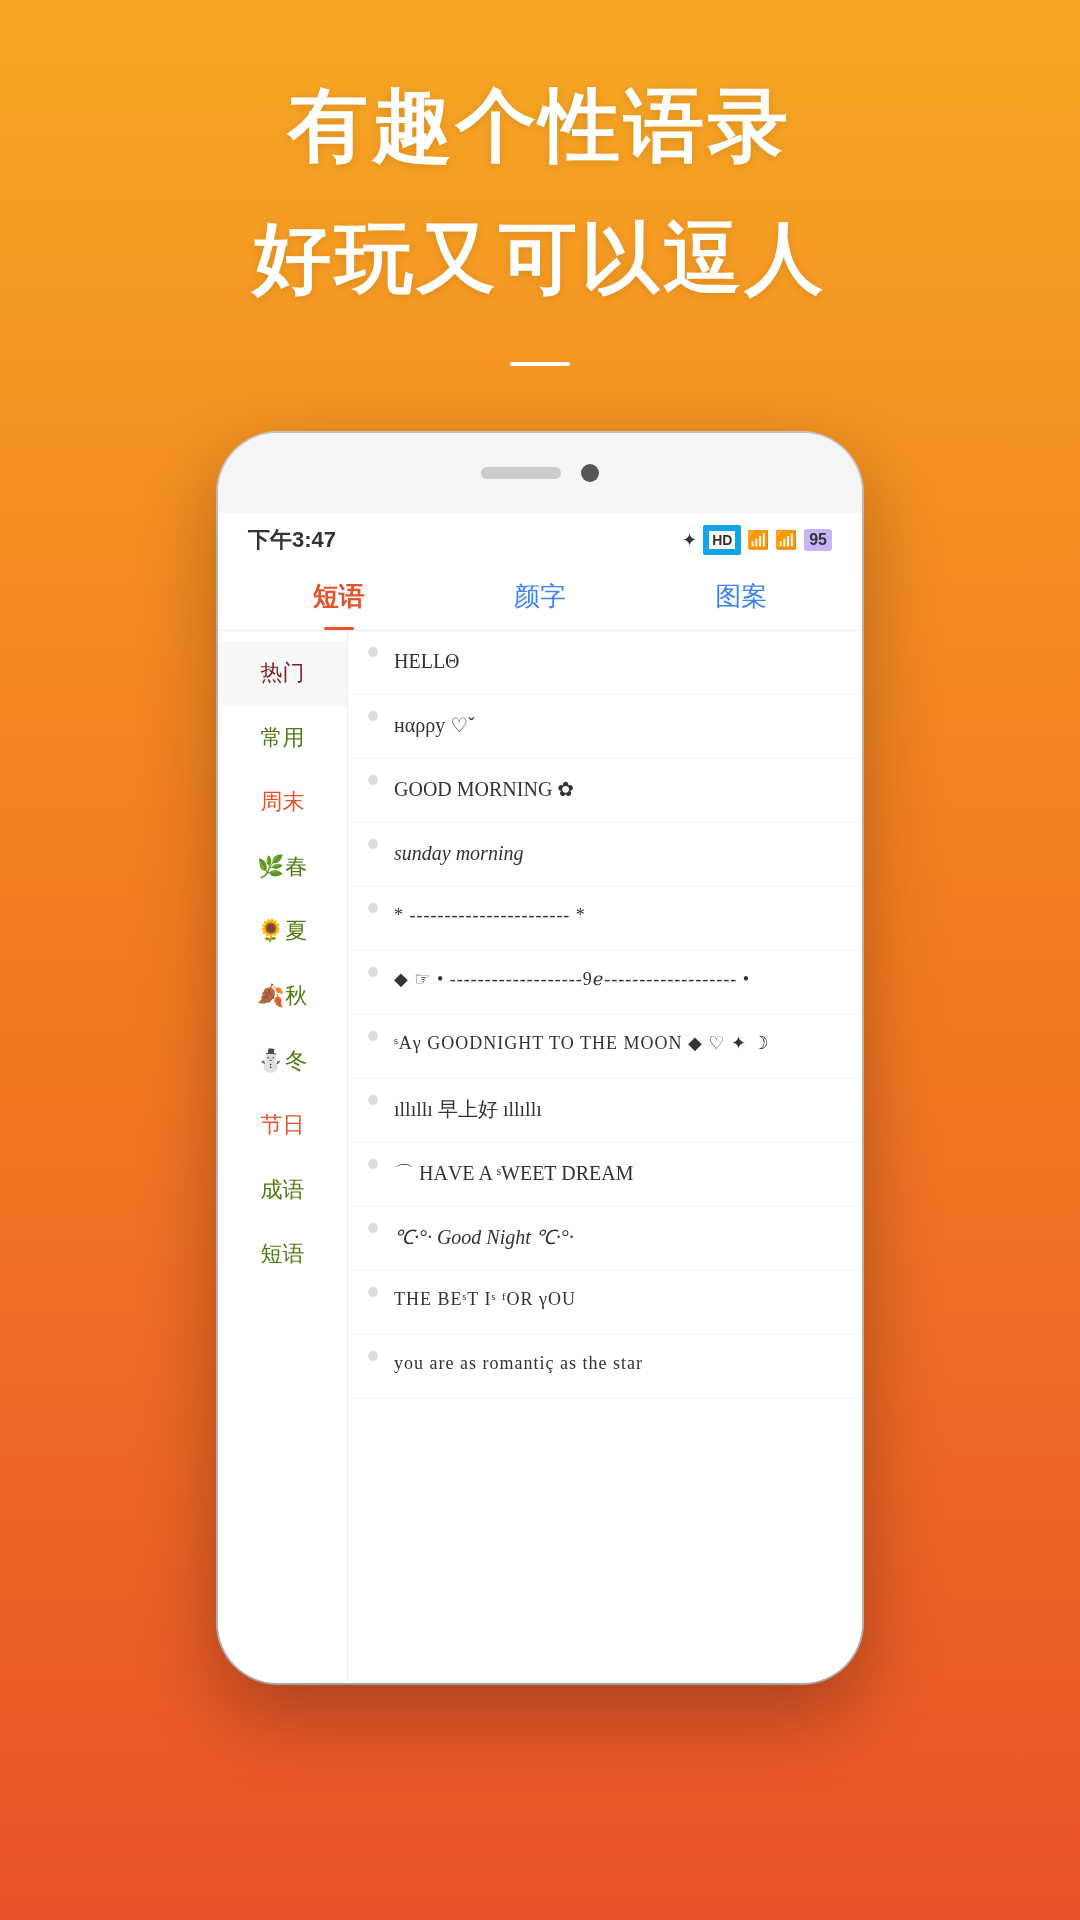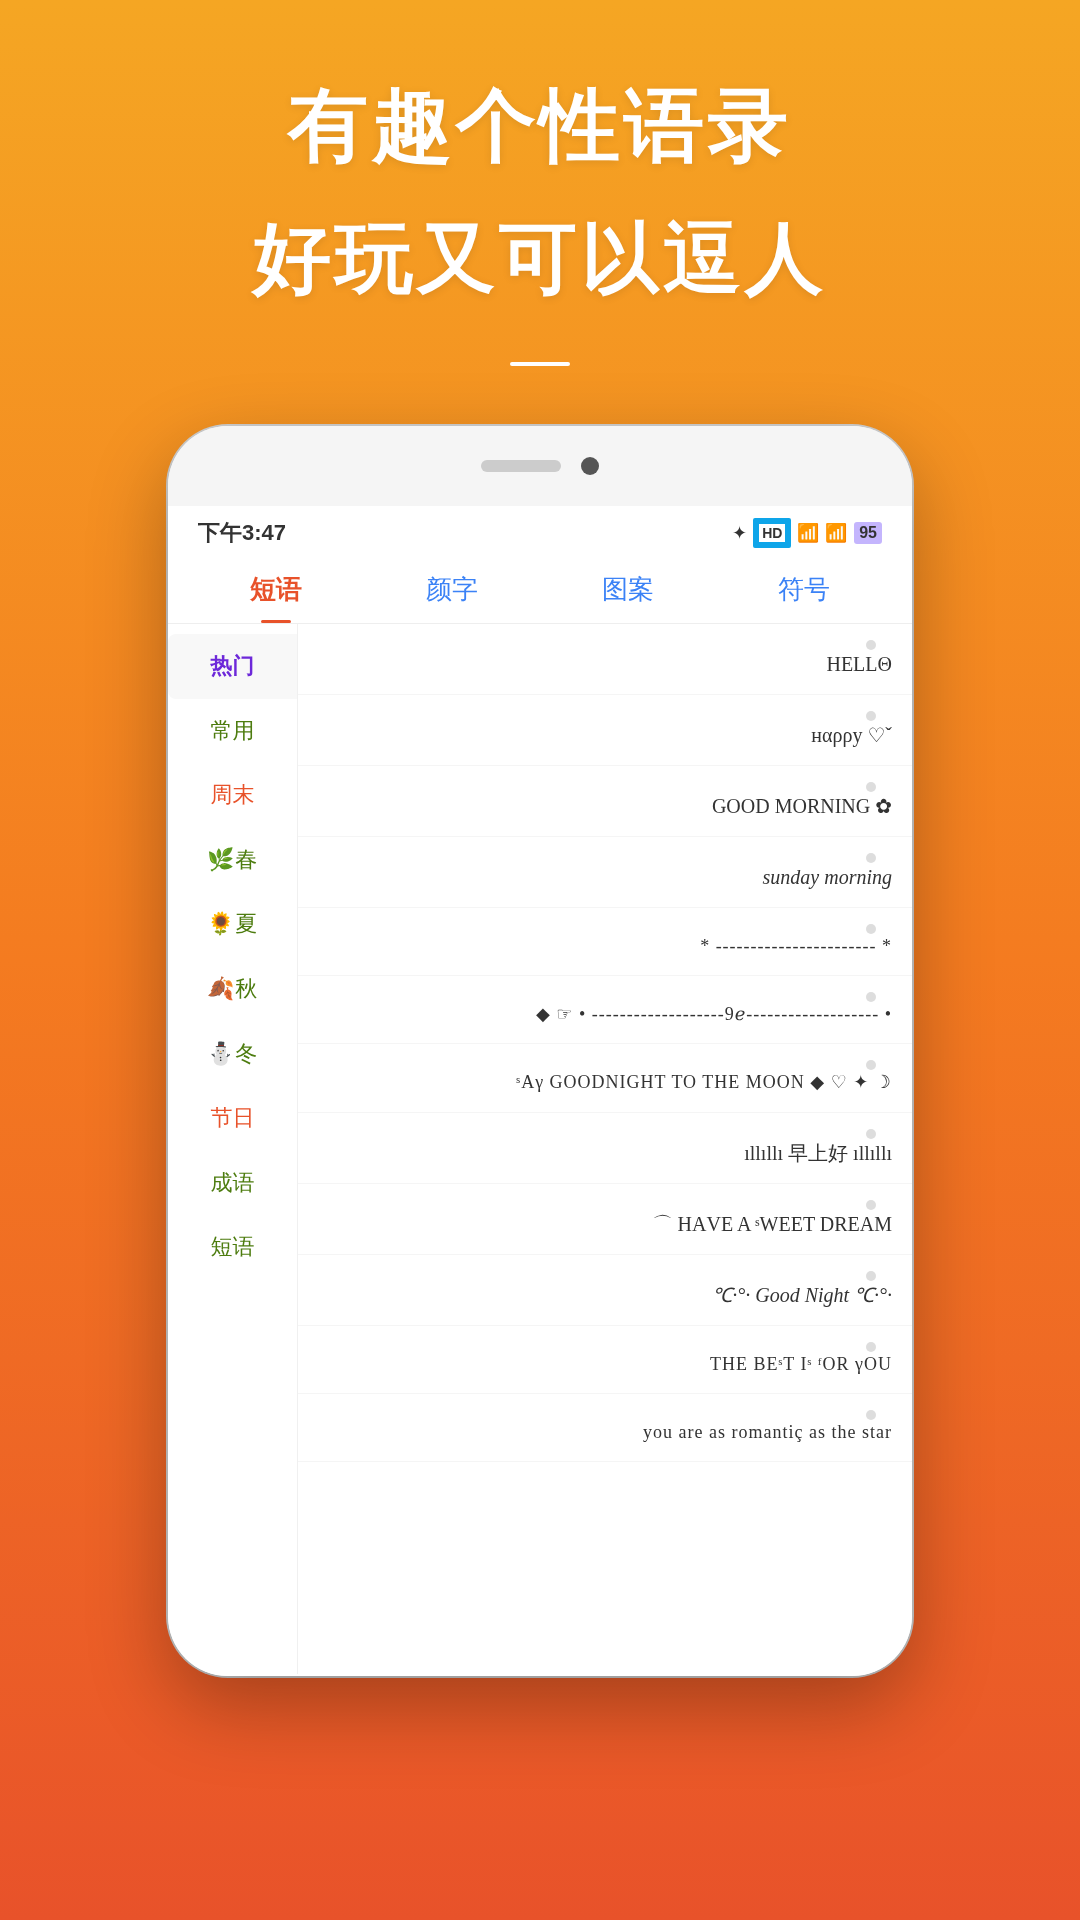--- a/index.html
+++ b/index.html
@@ -45,27 +45,28 @@
     }
 
     
     .phone-container {
       display: flex;
       justify-content: center;
       align-items: flex-start;
     }
 
     .phone {
-      width: 744px;
+      width: 644px;
       height: 1250px;
       background: #f5f5f5;
       border-radius: 60px;
       box-shadow: 0 30px 80px rgba(0,0,0,0.3), 0 0 0 2px #d0d0d0;
       position: relative;
       overflow: hidden;
+      margin-top: 7px;
     }
 
     .phone-top-bar {
       height: 80px;
       background: #f5f5f5;
       display: flex;
       justify-content: center;
       align-items: center;
       gap: 20px;
       position: relative;
@@ -176,42 +177,40 @@
       text-align: center;
       font-size: 22px;
       color: #4d7c0f;
       cursor: pointer;
       line-height: 1.3;
     }
 
     .sidebar-item.active {
       background: #f8f8f8;
       border-radius: 8px 0 0 8px;
-      color: #6d28d9;
-      font-weight: bold;
+      color: #7f1d1d;
     }
 
     .sidebar-item.highlight {
       color: #E8522A;
     }
 
     
     .content-list {
       flex: 1;
       overflow-y: auto;
       padding: 0;
     }
 
     .list-item {
       display: flex;
-      align-items: flex-end;
+      align-items: flex-start;
       padding: 16px 20px;
       border-bottom: 1px solid #f5f5f5;
       min-height: 64px;
-      flex-direction: column;
     }
 
     .list-bullet {
       width: 10px;
       height: 10px;
       border-radius: 50%;
       background: #ddd;
       margin-right: 16px;
       flex-shrink: 0;
     }
@@ -259,21 +258,20 @@
           <span class="battery-icon">
               <span>95</span>
             </span>
         </div>
       </div>
 
       <div class="tab-nav">
         <div class="tab-item active">短语</div>
         <div class="tab-item">颜字</div>
         <div class="tab-item">图案</div>
-        <div class="tab-item">符号</div>
       </div>
 
       <div class="content-area">
 
         <div class="sidebar">
           <div class="sidebar-item active">热门</div>
           <div class="sidebar-item">常用</div>
           <div class="sidebar-item highlight">周末</div>
           <div class="sidebar-item">🌿春</div>
           <div class="sidebar-item">🌻夏</div>

